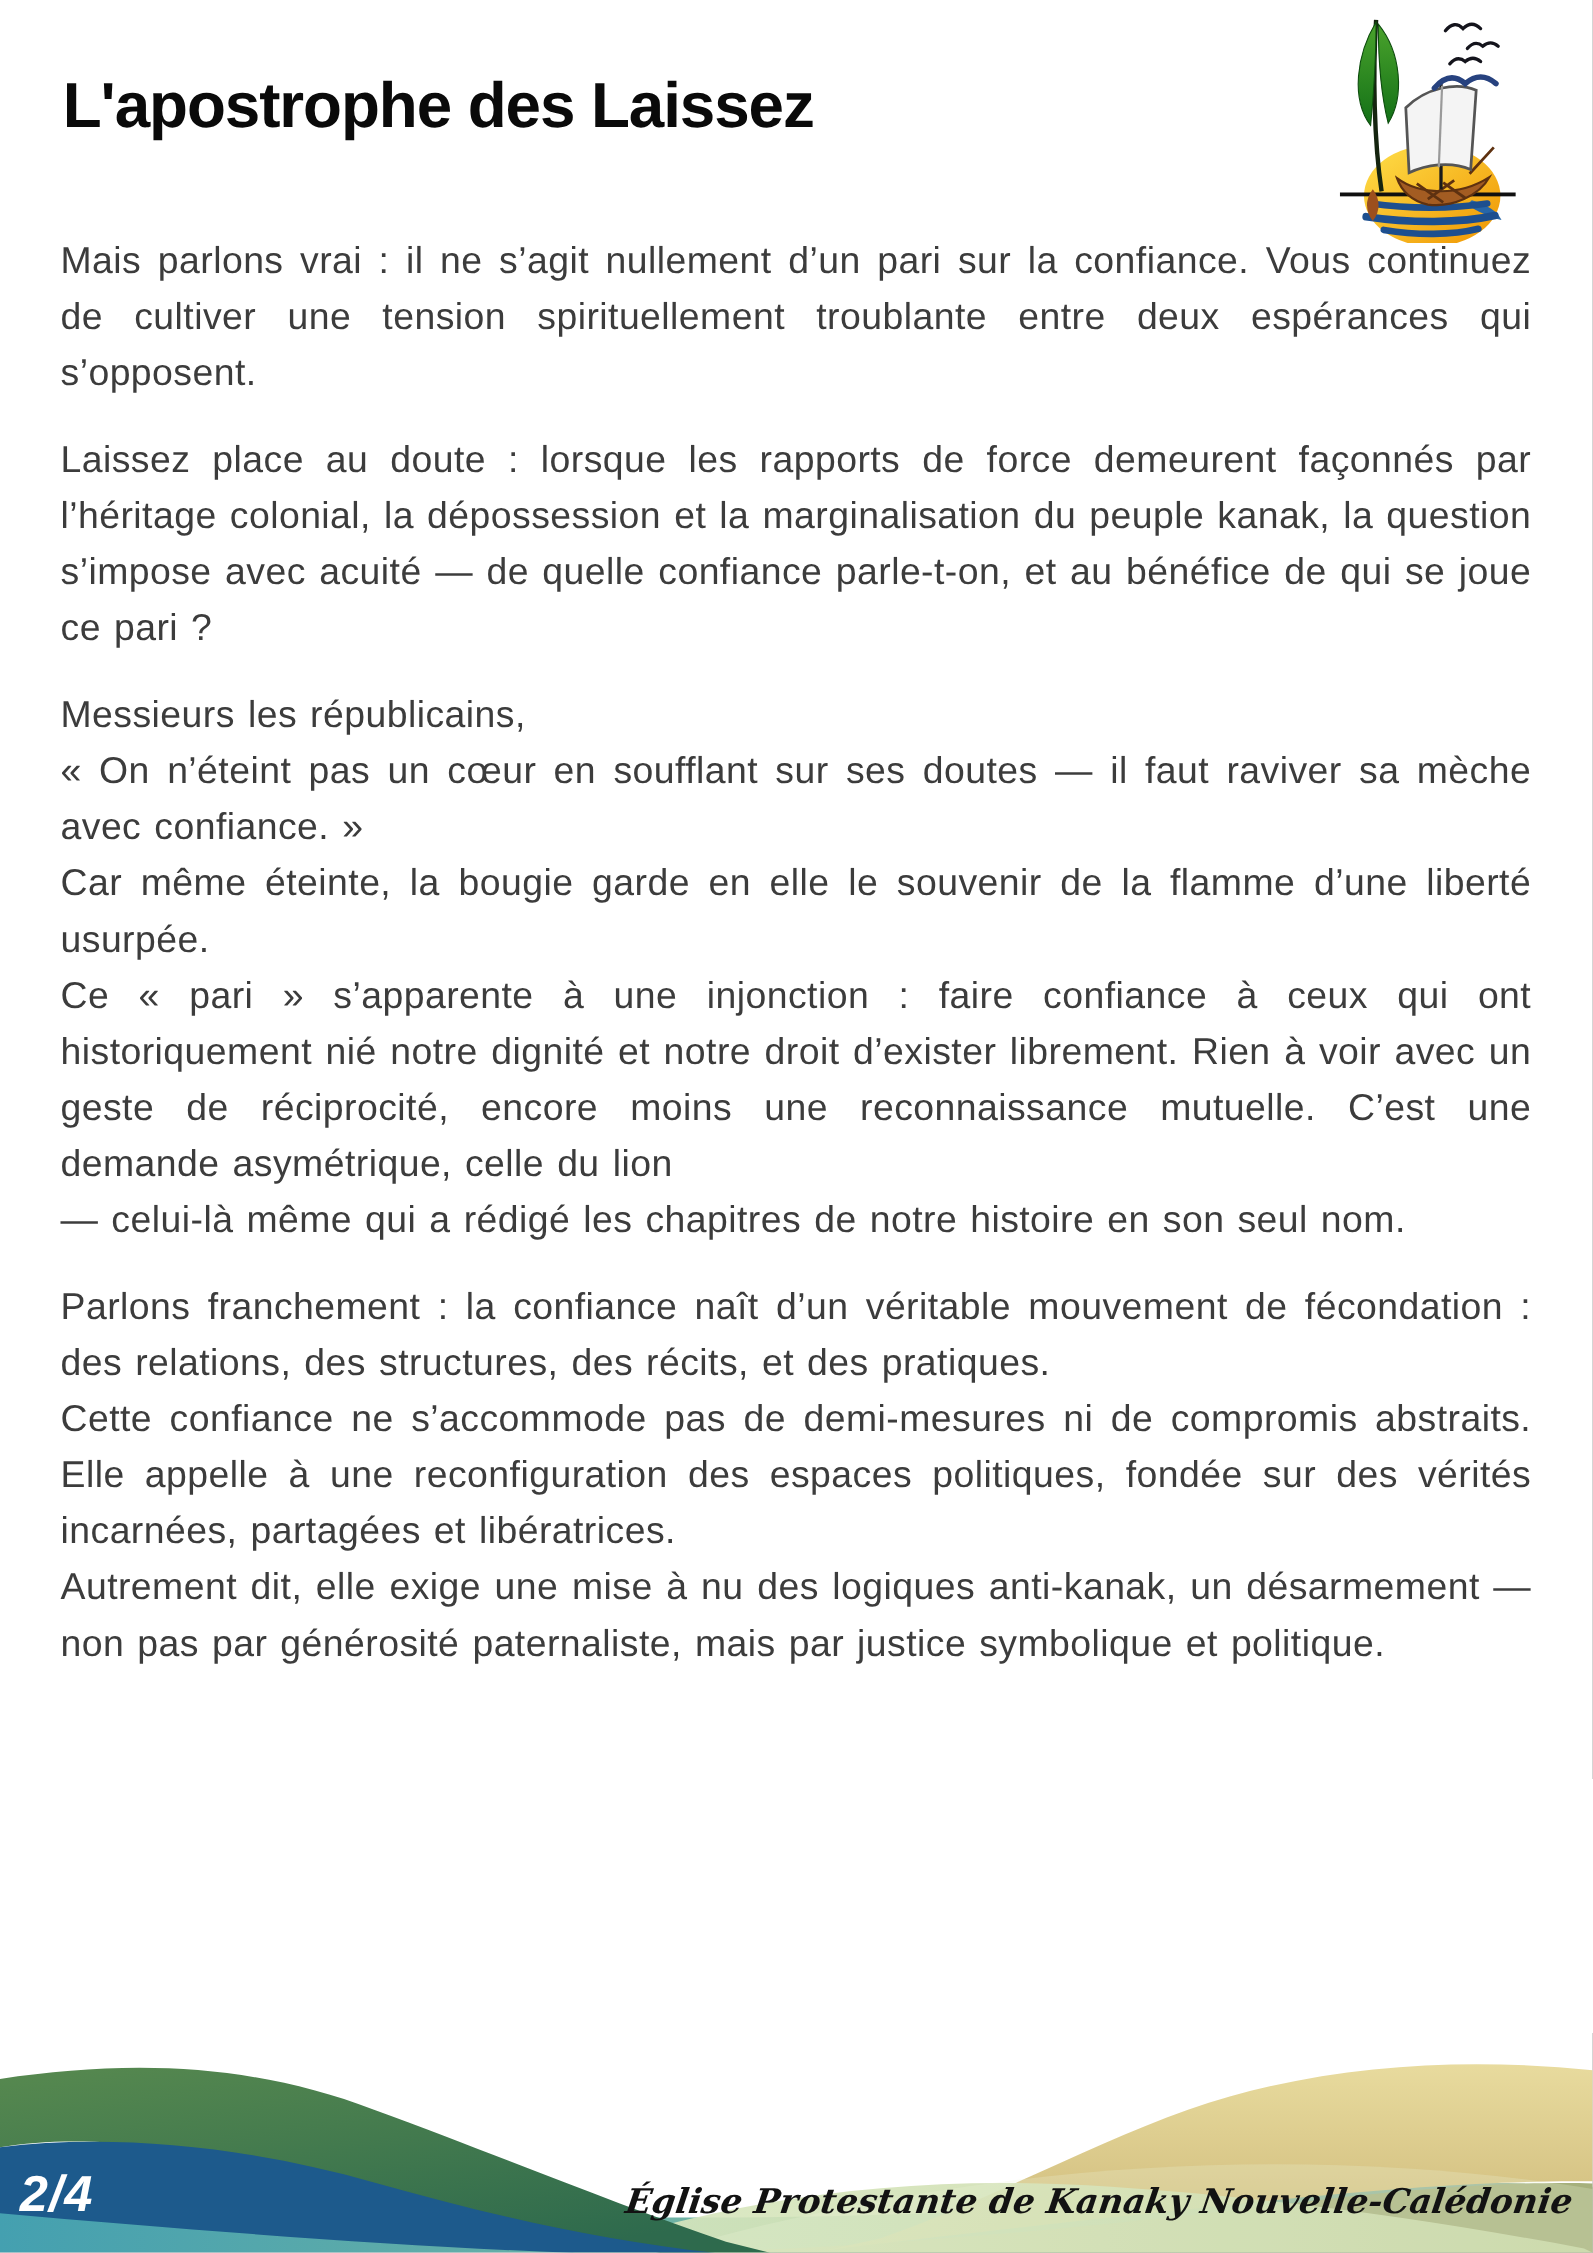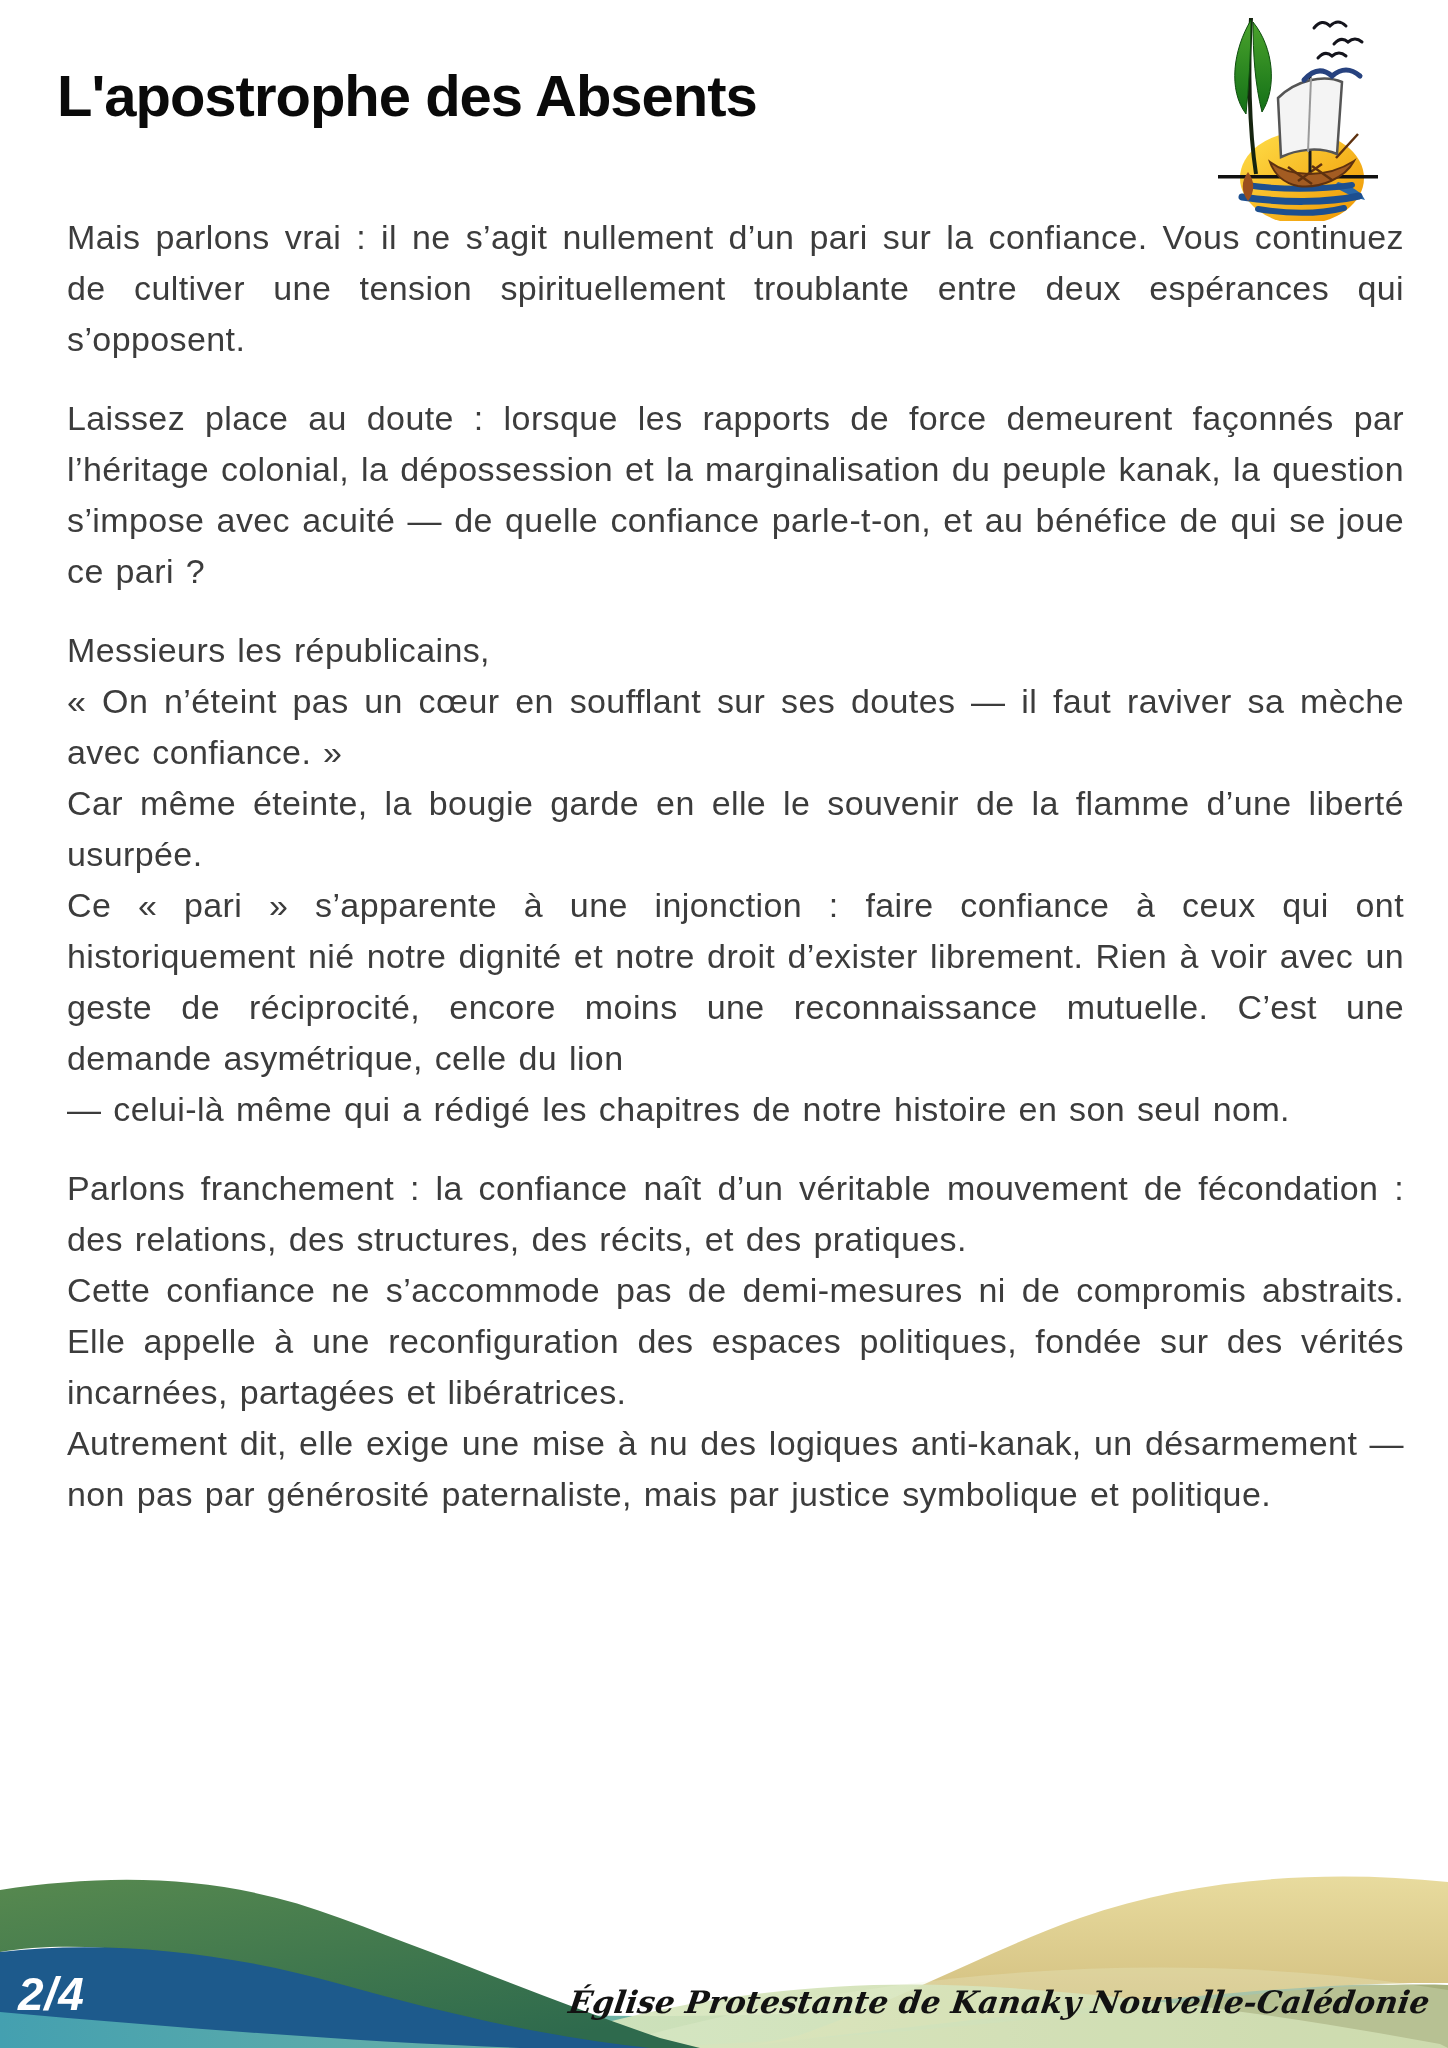--- a/index.html
+++ b/index.html
@@ -22,21 +22,20 @@
   }
   .logo-wrap{
     position:absolute;
     left:1218px;top:6px;
     width:160px;height:215px;
   }
   .body-text{
     position:absolute;
     left:55px;top:212px;
     width:1337px;
-    margin-left:12px;
   }
   .para{
     margin:0;
     font-size:34px;
     line-height:51px;
     letter-spacing:0.4px;
     word-spacing:2px;
     color:#3c3c3c;
     text-align:justify;
   }
@@ -67,21 +66,21 @@
     z-index:5;
     transform:skewX(-8deg);
     white-space:nowrap;
   }
 </style>
 </head>
 <body>
 
 <div class="page">
 
-  <div class="page-title">L'apostrophe des Absents</div>
+  <div class="page-title">L'apostrophe des Laissez</div>
 
   <div class="logo-wrap">
     <svg width="160" height="215" viewBox="0 0 160 215">
       <defs>
         <linearGradient id="sunGrad" x1="0" y1="0" x2="1" y2="1">
           <stop offset="0" stop-color="#ffe04a"></stop>
           <stop offset="1" stop-color="#ef9400"></stop>
         </linearGradient>
         <linearGradient id="leafGrad" x1="0" y1="0" x2="0" y2="1">
           <stop offset="0" stop-color="#4aa32c"></stop>

